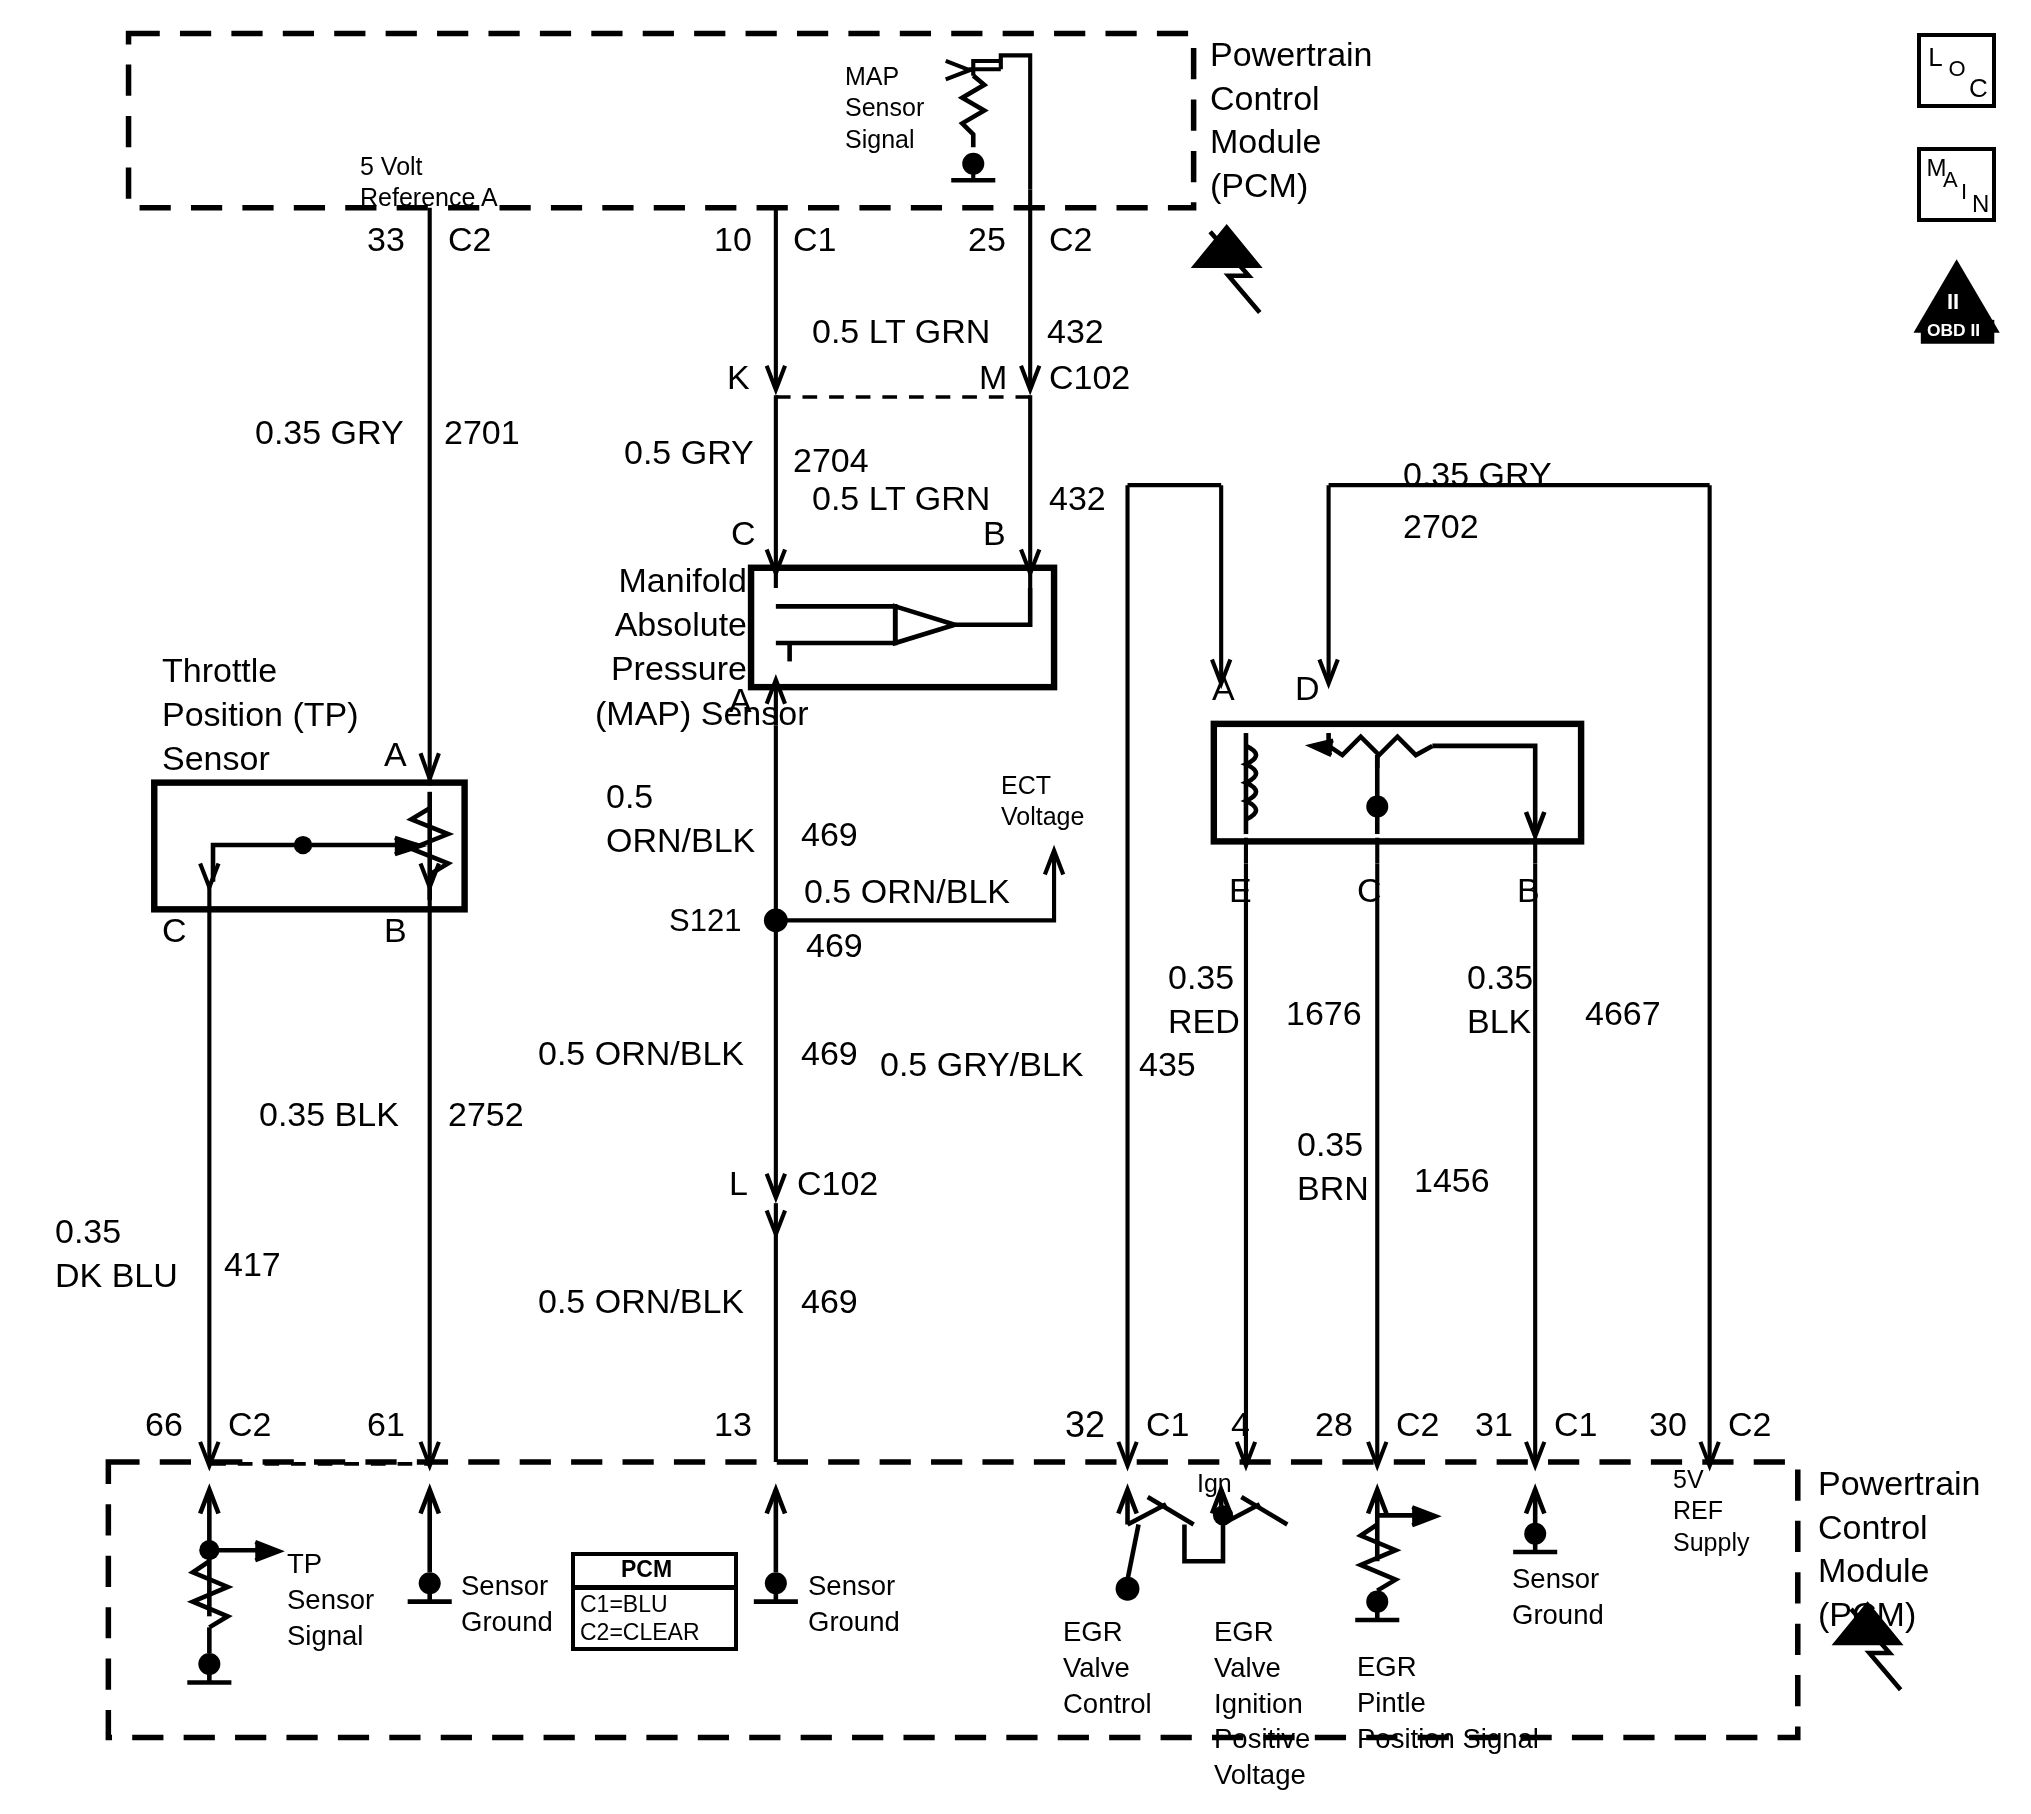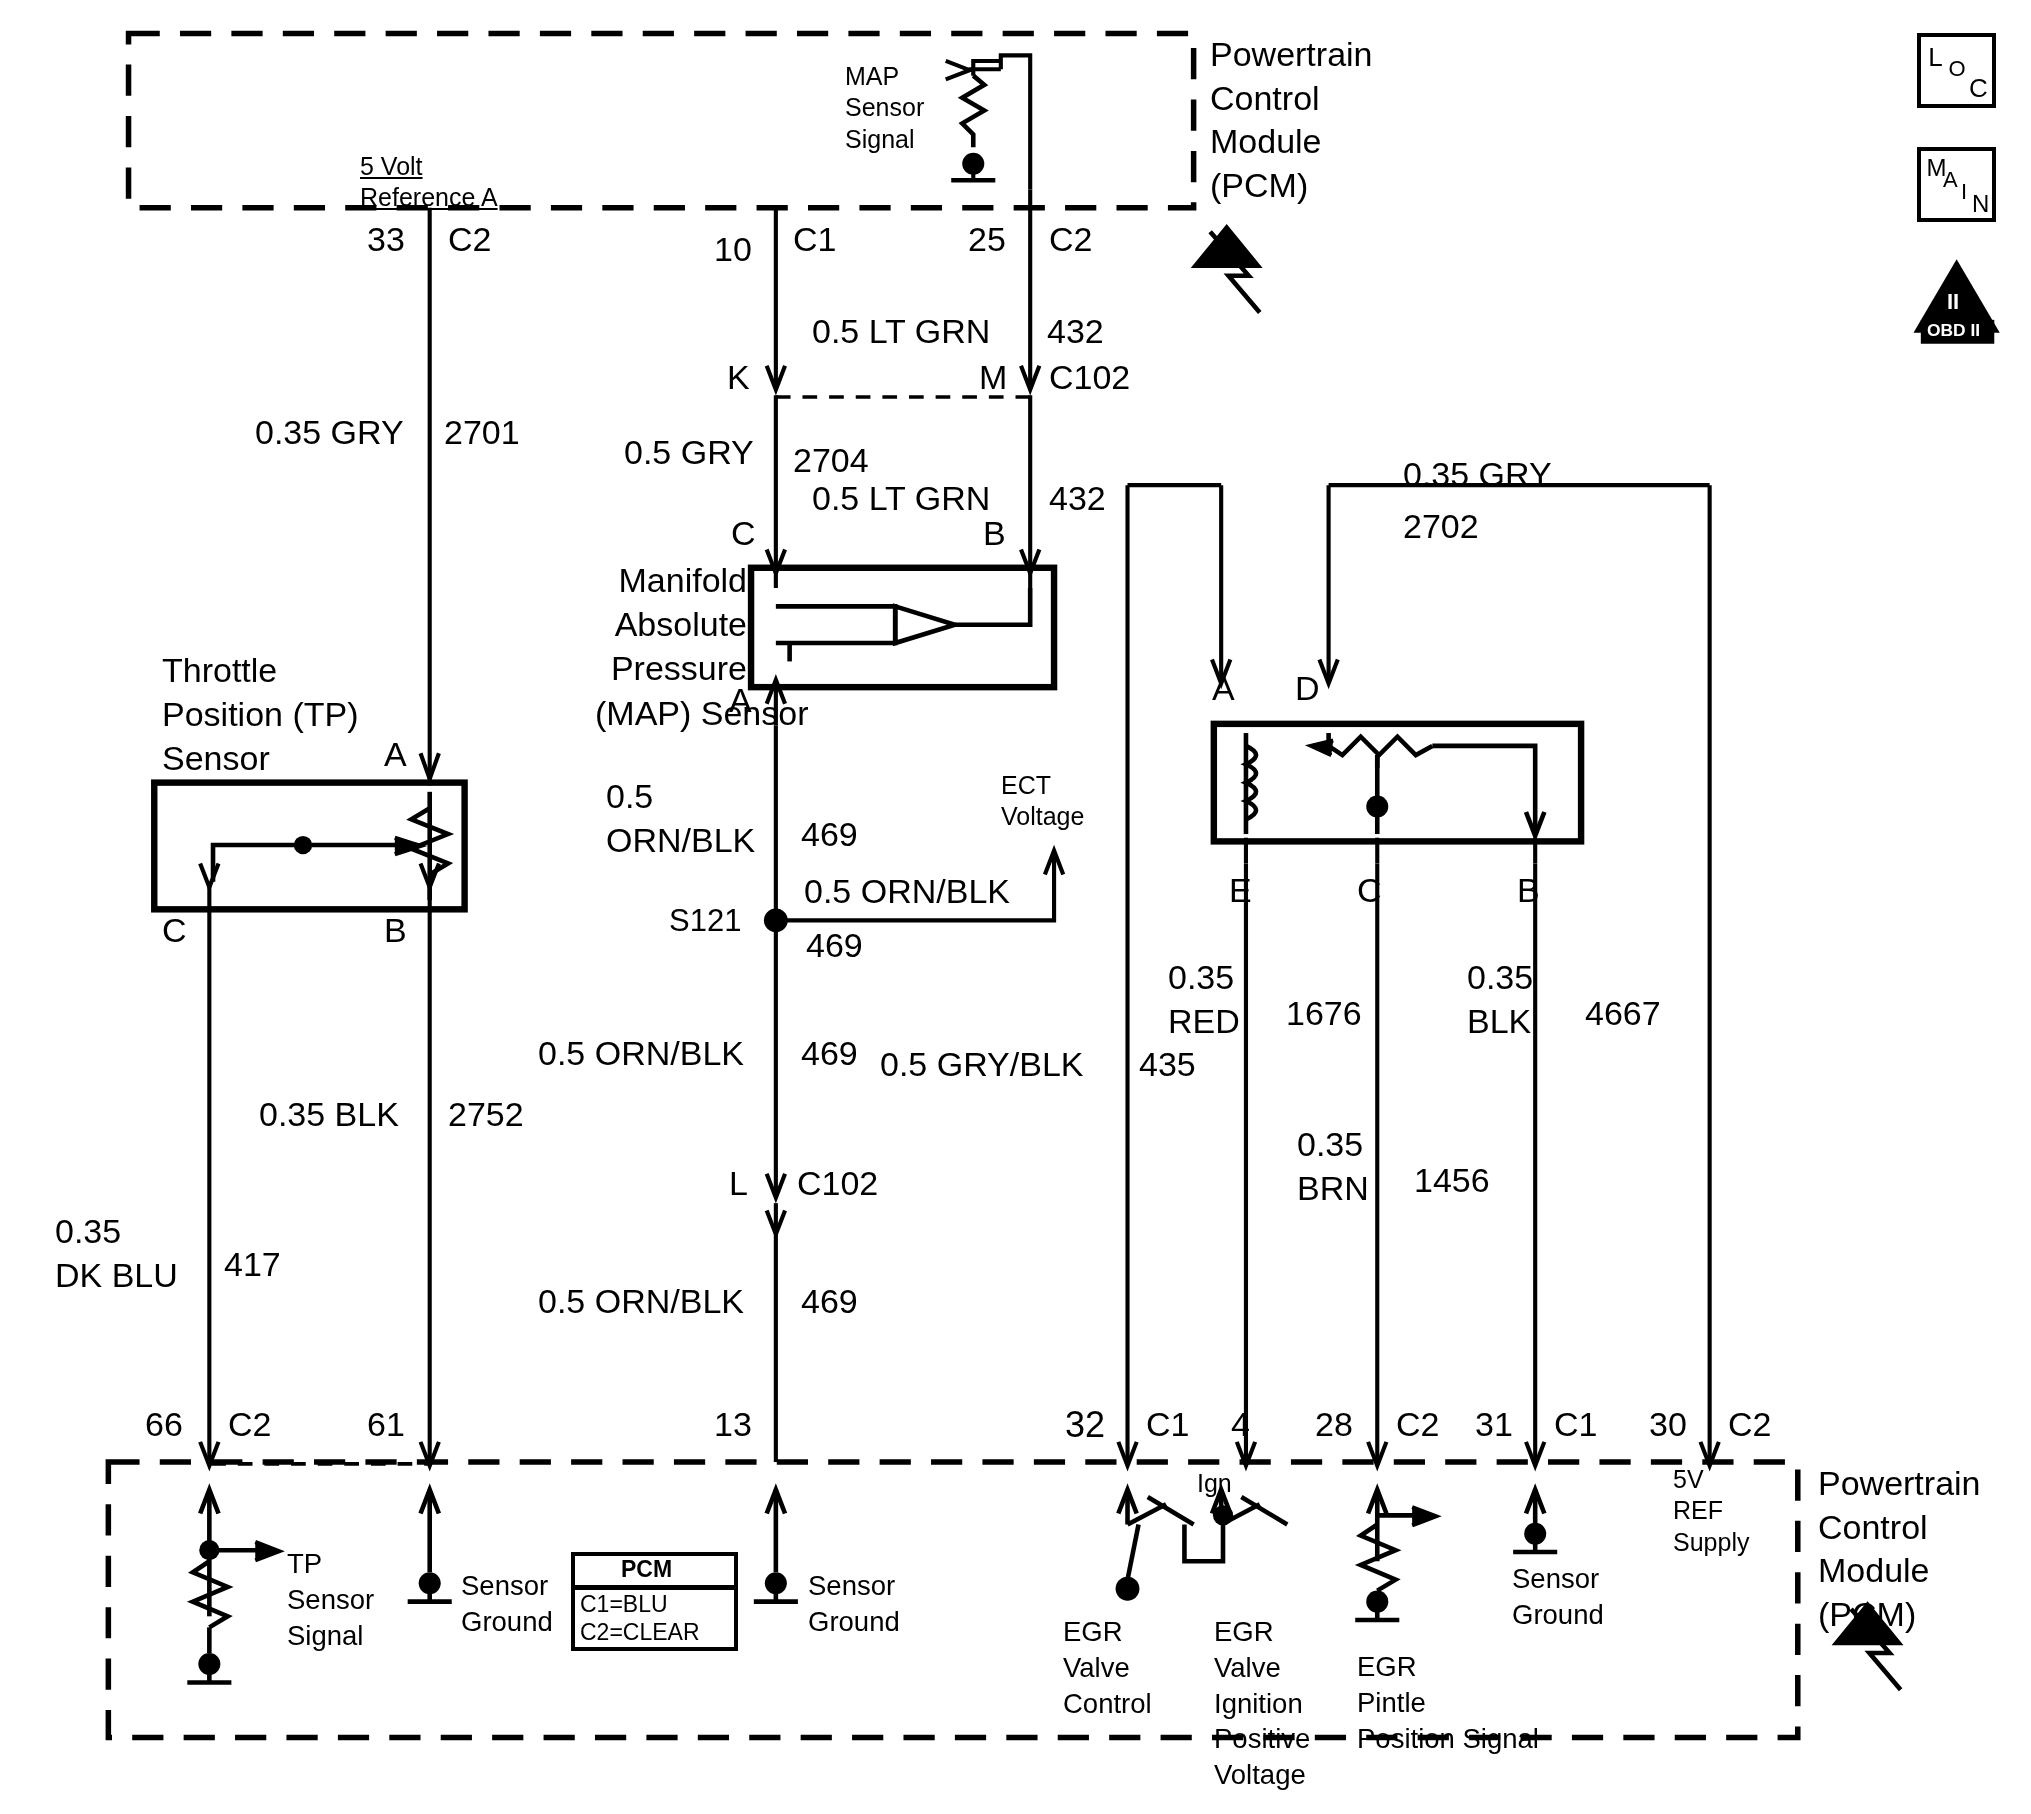--- a/index.html
+++ b/index.html
@@ -228,36 +228,36 @@
 Module
 (PCM)</div>
   <div class="t" style="left:595px;top:558px;font-size:34px;line-height:1.3;text-align:right;width:152px;">Manifold
 Absolute
 Pressure
 (MAP) Sensor</div>
   <div class="t" style="left:162px;top:648px;font-size:34px;line-height:1.3;">Throttle
 Position (TP)
 Sensor</div>
 
-  <div class="t" style="left:360px;top:151px;font-size:25px;line-height:1.25;text-decoration:underline;">5 Volt
+  <div class="t" style="left:360px;top:151px;font-size:25px;line-height:1.25;">5 Volt
 Reference A</div>
   <div class="t" style="left:845px;top:61px;font-size:25px;line-height:1.25;">MAP
 Sensor
 Signal</div>
   <div class="t" style="left:1001px;top:770px;font-size:25px;line-height:1.25;">ECT
 Voltage</div>
   <div class="t" style="left:669px;top:904px;font-size:31px;">S121</div>
   <div class="t" style="left:1197px;top:1469px;font-size:25px;">Ign</div>
   <div class="t" style="left:1673px;top:1464px;font-size:25px;line-height:1.25;">5V
 REF
 Supply</div>
 
   <div class="t" style="left:367px;top:220px;font-size:34px;">33</div>
   <div class="t" style="left:448px;top:220px;font-size:34px;">C2</div>
-  <div class="t" style="left:714px;top:220px;font-size:34px;margin-top:10px;">10</div>
+  <div class="t" style="left:714px;top:220px;font-size:34px;">10</div>
   <div class="t" style="left:793px;top:220px;font-size:34px;">C1</div>
   <div class="t" style="left:968px;top:220px;font-size:34px;">25</div>
   <div class="t" style="left:1049px;top:220px;font-size:34px;">C2</div>
 
   <div class="t" style="left:727px;top:358px;font-size:34px;">K</div>
   <div class="t" style="left:979px;top:358px;font-size:34px;">M</div>
   <div class="t" style="left:1049px;top:358px;font-size:34px;">C102</div>
 
   <div class="t" style="left:731px;top:514px;font-size:34px;">C</div>
   <div class="t" style="left:983px;top:514px;font-size:34px;">B</div>

